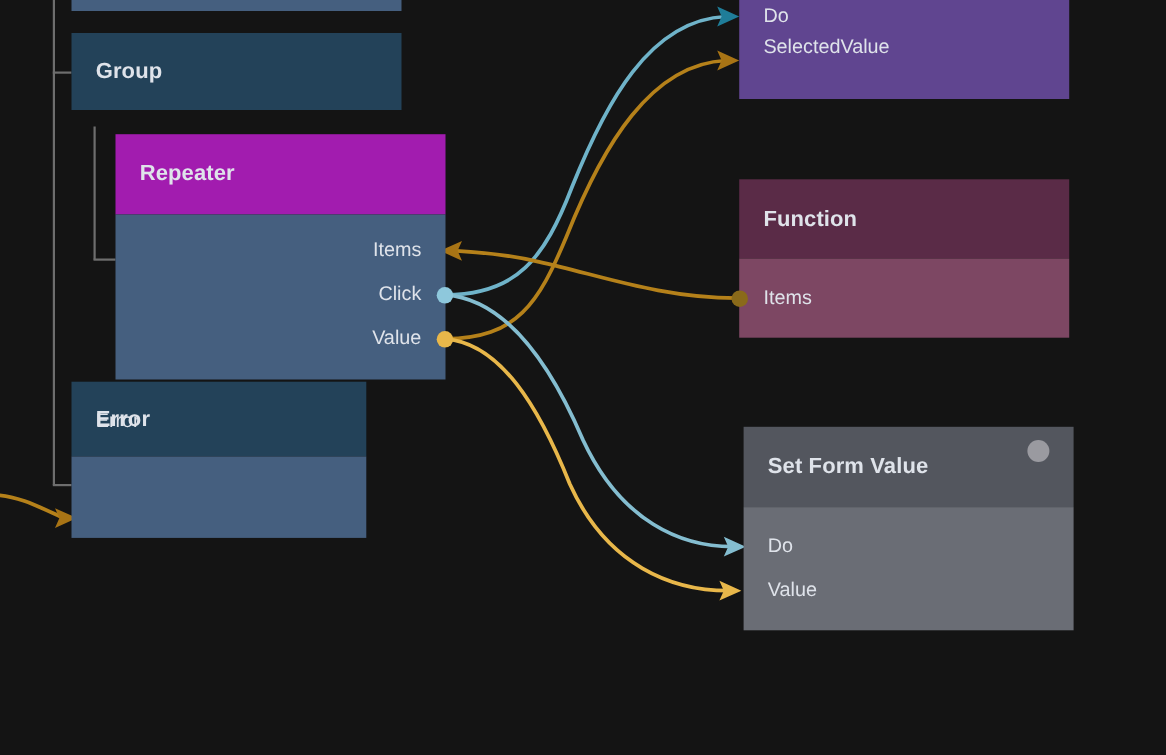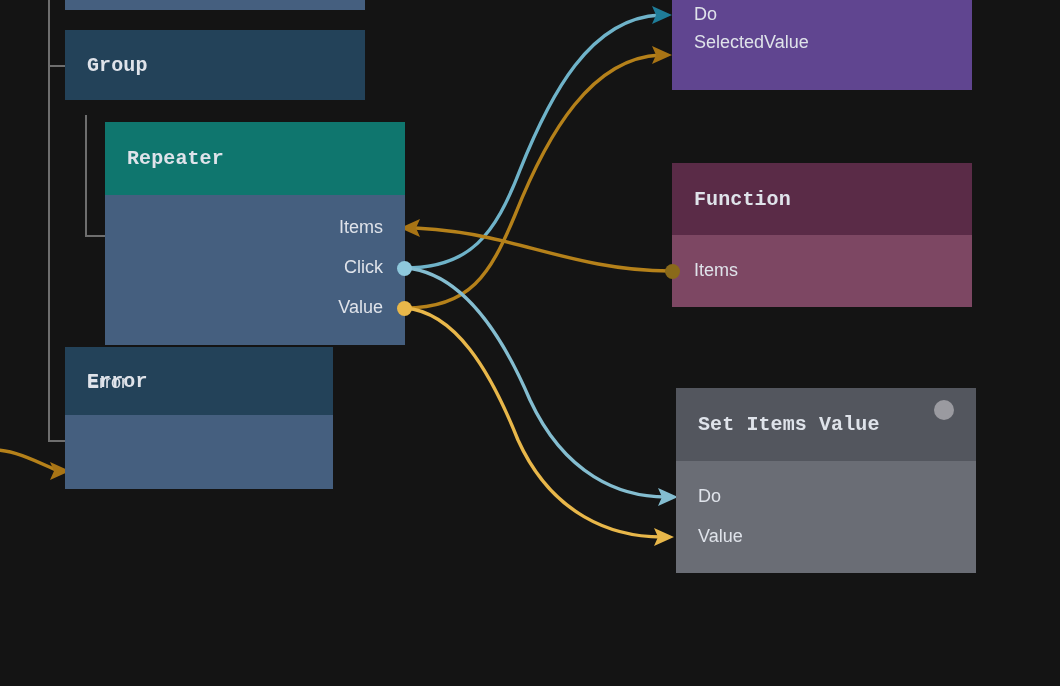--- a/index.html
+++ b/index.html
@@ -37,21 +37,20 @@
     align-items: center;
     position: relative;
     box-sizing: border-box;
   }
   .node-title {
     font-weight: bold;
     font-size: 20px;
     letter-spacing: 0.1px;
     color: #dfe3ea;
     padding-left: 22px;
-    font-family: Liberation Mono, monospace;
   }
   .node-body {
     position: relative;
     box-sizing: border-box;
   }
   .port {
     position: absolute;
     font-size: 18px;
     color: #dfe3ea;
     white-space: nowrap;
@@ -110,21 +109,21 @@
       <div class="node" style="left: 65px; top: -40px; width: 300px; height: 50px;">
         <div class="node-body" style="height: 50px; background: rgb(69, 95, 127);"></div>
       </div>
       <div class="node" style="left: 65px; top: 30px; width: 300px; height: 70px;">
         <div class="node-header" style="height: 70px; background: rgb(35, 66, 89);">
           <div class="node-title">Group</div>
         </div>
         <div class="node-body" style="height: 0px; background: rgb(69, 95, 127);"></div>
       </div>
       <div class="node" style="left: 105px; top: 122px; width: 300px; height: 223px;">
-        <div class="node-header" style="height: 73px; background: #0f766e;">
+        <div class="node-header" style="height: 73px; background: #a21caf;">
           <div class="node-title">Repeater</div>
         </div>
         <div class="node-body" style="height: 150px; background: rgb(69, 95, 127);">
           <div class="port out" style="top: 22px;">Items</div>
           <div class="port out" style="top: 62px; text-align: right;">Click</div>
           <div style="position: absolute; width: 15px; height: 15px; border-radius: 50%; background: rgb(142, 200, 220); top: 66px; left: 292px;"></div>
           <div class="port out" style="top: 102px;">Value</div>
           <div style="position: absolute; width: 15px; height: 15px; border-radius: 50%; background: rgb(232, 183, 74); top: 106px; left: 292px;"></div>
         </div>
       </div>
@@ -146,21 +145,21 @@
         <div class="node-header" style="height: 72px; background: rgb(90, 43, 71);">
           <div class="node-title">Function</div>
         </div>
         <div class="node-body" style="height: 72px; background: rgb(125, 71, 99);">
           <div class="port in" style="top: 25px;">Items</div>
           <div style="position: absolute; width: 15px; height: 15px; border-radius: 50%; background: rgb(138, 106, 26); top: 29px; left: -7px;"></div>
         </div>
       </div>
       <div class="node" style="left: 676px; top: 388px; width: 300px; height: 185px;">
         <div class="node-header" style="height: 73px; background: rgb(83, 86, 94);">
-          <div class="node-title">Set Items Value</div>
+          <div class="node-title">Set Form Value</div>
           <div class="status-dot" style="background: rgb(154, 154, 160);"></div>
         </div>
         <div class="node-body" style="height: 112px; background: rgb(106, 109, 117);">
           <div class="port in" style="top: 25px;">Do</div>
           <div class="port in" style="top: 65px;">Value</div>
         </div>
       </div>
     </div>
 
 </div>

